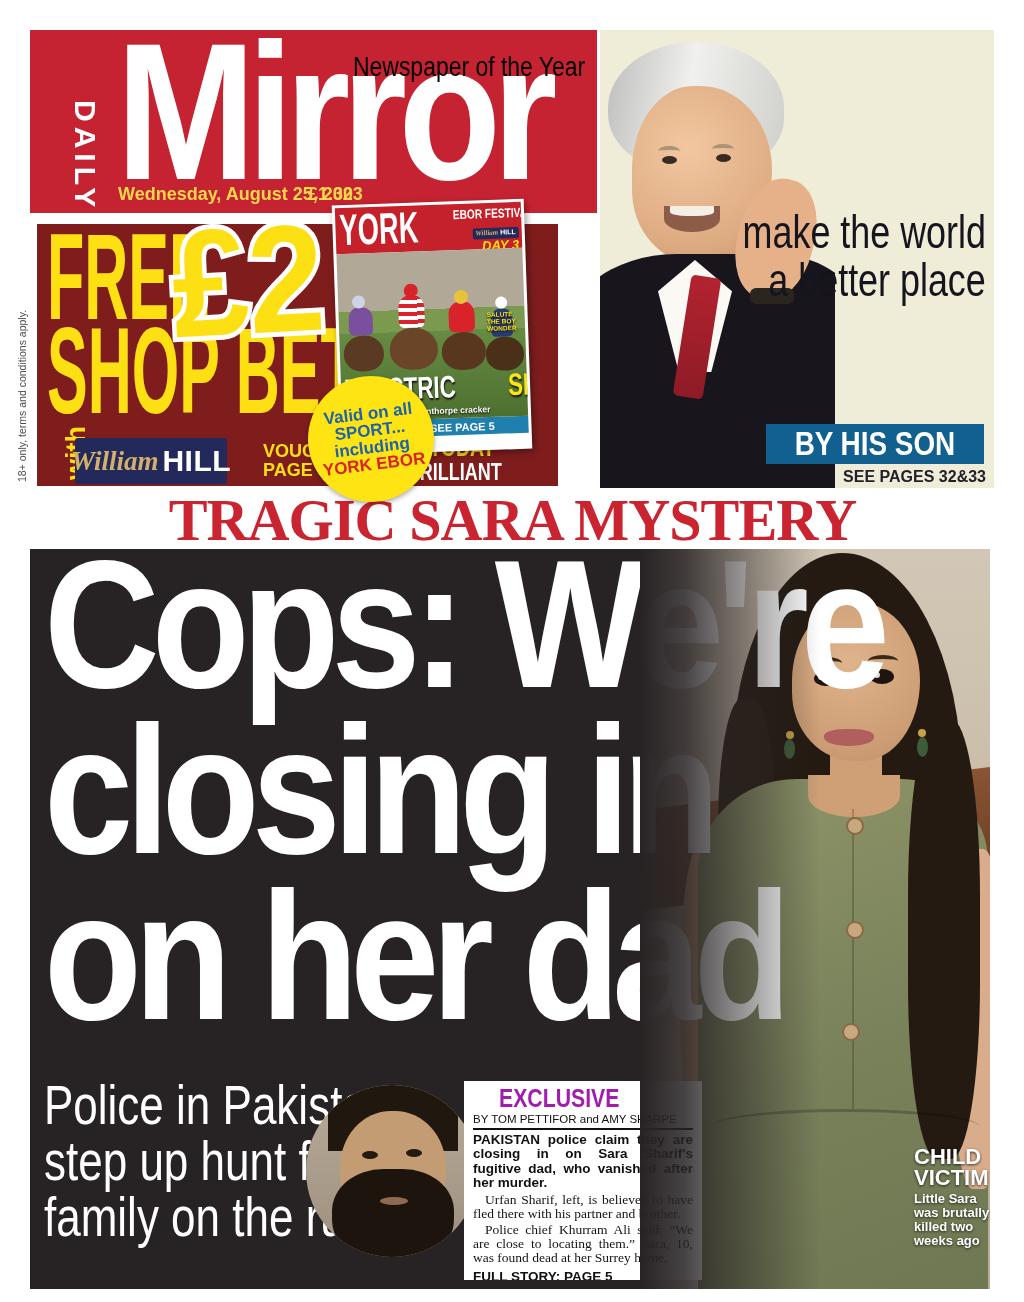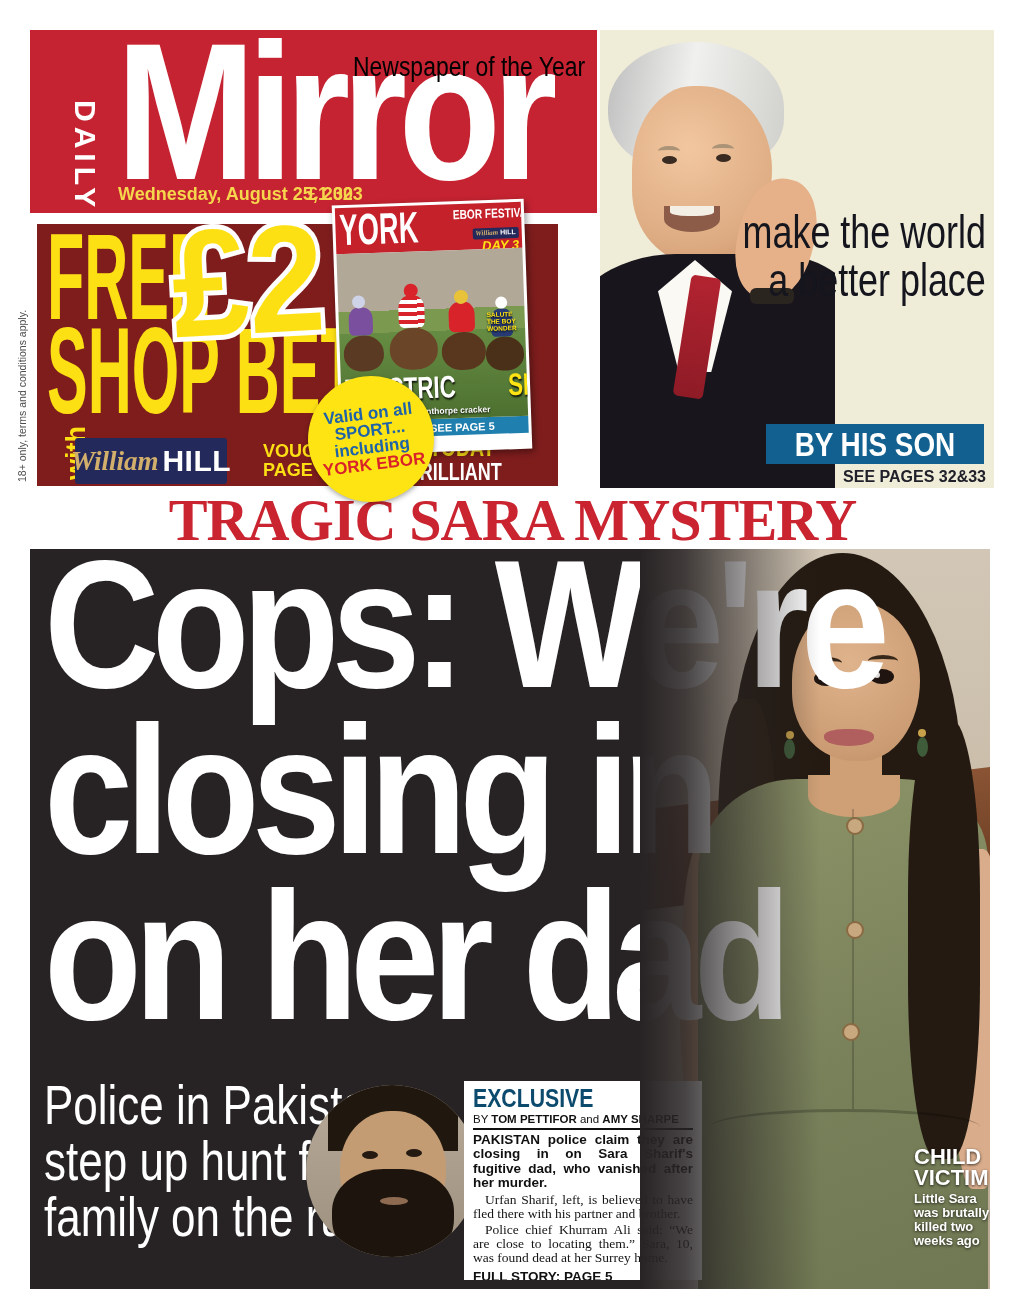--- a/index.html
+++ b/index.html
@@ -19,21 +19,21 @@
   .award{right:12px;top:22px;color:#000000;font-size:27px;font-weight:400;}
   .mh-date{left:88px;bottom:8px;color:#f6d64d;font-size:18px;font-weight:700;}
   .mh-price{left:278px;bottom:8px;color:#f6d64d;font-size:18px;font-weight:700;}
 
   
   .parky{left:600px;top:30px;width:394px;height:458px;background:#efecd8;overflow:hidden;}
   .parky-head{right:6px;top:6px;color:#1e6b99;font-size:150px;font-weight:400;line-height:1;}
   .parky-dek{right:8px;top:178px;text-align:right;color:#15151e;line-height:1.05;}
   .parky-dek div{font-size:46px;font-weight:400;}
   .byhisson{left:166px;top:394px;width:218px;height:40px;background:#12608f;
-            display:flex;align-items:center;justify-content:center;}
+            display:flex;justify-content:center;}
   .byhisson span{color:#fff;font-weight:800;font-size:34px;}
   .seepages{right:8px;top:438px;color:#20202a;font-weight:800;font-size:16px;}
 
   
   .mp-art{left:0;top:0;width:235px;height:458px;overflow:hidden;}
   .mp-hair{position:absolute;left:8px;top:12px;width:176px;height:132px;border-radius:50% 50% 42% 46%;
            background:linear-gradient(100deg,#bdbdbd,#f0f0ee 45%,#cfcfcb);}
   .mp-face{position:absolute;left:32px;top:56px;width:140px;height:178px;
            border-radius:46% 54% 50% 50%/50% 50% 56% 44%;
            background:radial-gradient(circle at 40% 35%,#f2c7a0,#ddab82 68%,#c98f66);}
@@ -173,24 +173,24 @@
            border-radius:48%;}
   .uf-eye{position:absolute;width:16px;height:8px;border-radius:50%;background:#241a12;}
   .uf-beard{position:absolute;left:26px;top:84px;width:122px;height:100px;background:#1d150d;
             border-radius:42% 42% 50% 50%;}
   .uf-mouthgap{position:absolute;left:74px;top:112px;width:28px;height:8px;background:#8d6a50;
                border-radius:50%;}
 
   
   .excl{position:absolute;left:434px;top:532px;width:220px;height:194px;background:#fff;
         z-index:7;padding:5px 9px 0 9px;overflow:hidden;}
-  .excl-label{color:#0c4a6e;font-weight:800;font-size:25px;line-height:1;}
+  .excl-label{color:#a21caf;font-weight:800;font-size:25px;line-height:1;margin-left:26px;}
   .excl-byline{font-size:11.5px;color:#111;border-bottom:2px solid #111;
                padding:2px 0 3px 0;margin-bottom:3px;}
-  .excl-byline b{font-weight:700;}
+  .excl-byline b{font-weight:400;}
   .excl-intro{font-weight:800;font-size:13.5px;line-height:1.07;color:#101010;text-align:justify;}
   .excl-body{font-family:"Liberation Serif",serif;font-size:13.5px;line-height:1.05;color:#141414;
              margin-top:2px;text-indent:12px;text-align:justify;}
   .excl-footer{font-weight:800;font-size:13.5px;color:#101010;margin-top:3px;}
 
   
   .cv{position:absolute;left:884px;top:598px;width:86px;color:#fff;z-index:9;
       text-shadow:0 1px 3px rgba(0,0,0,.75);}
   .cv .t{font-weight:800;font-size:22px;line-height:.95;}
   .cv .x{font-weight:700;font-size:13px;line-height:1.08;margin-top:3px;}

